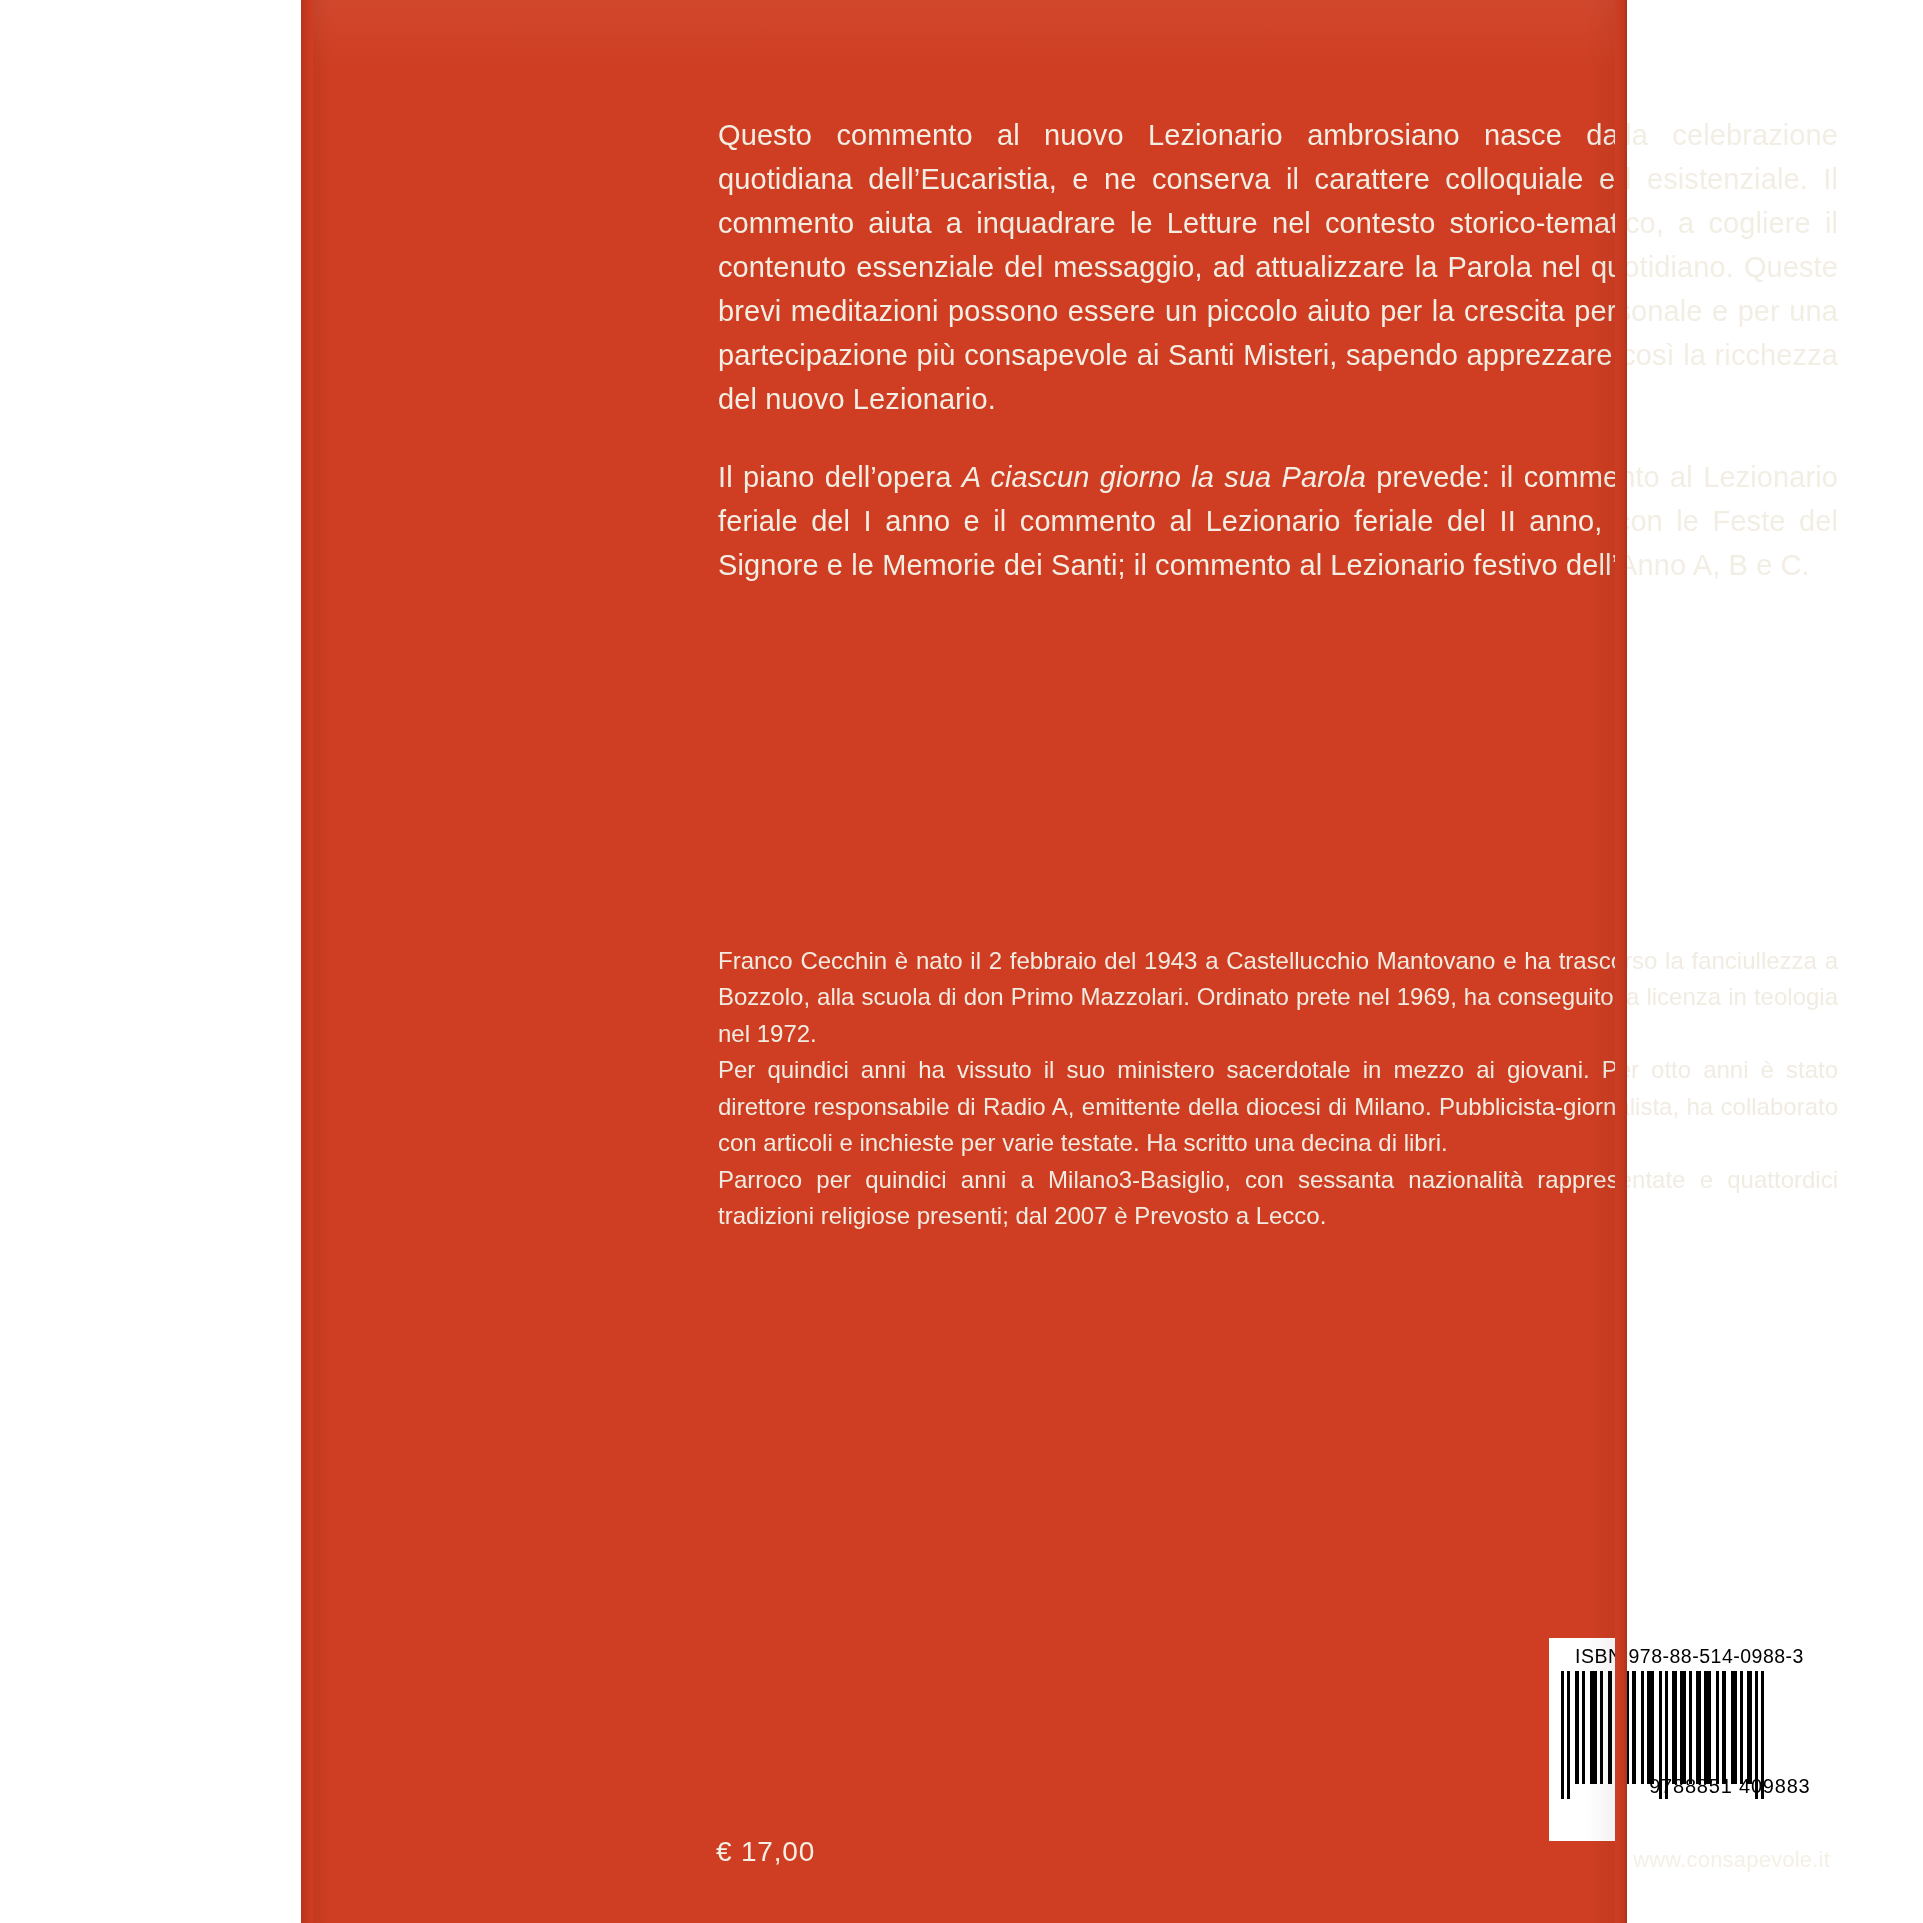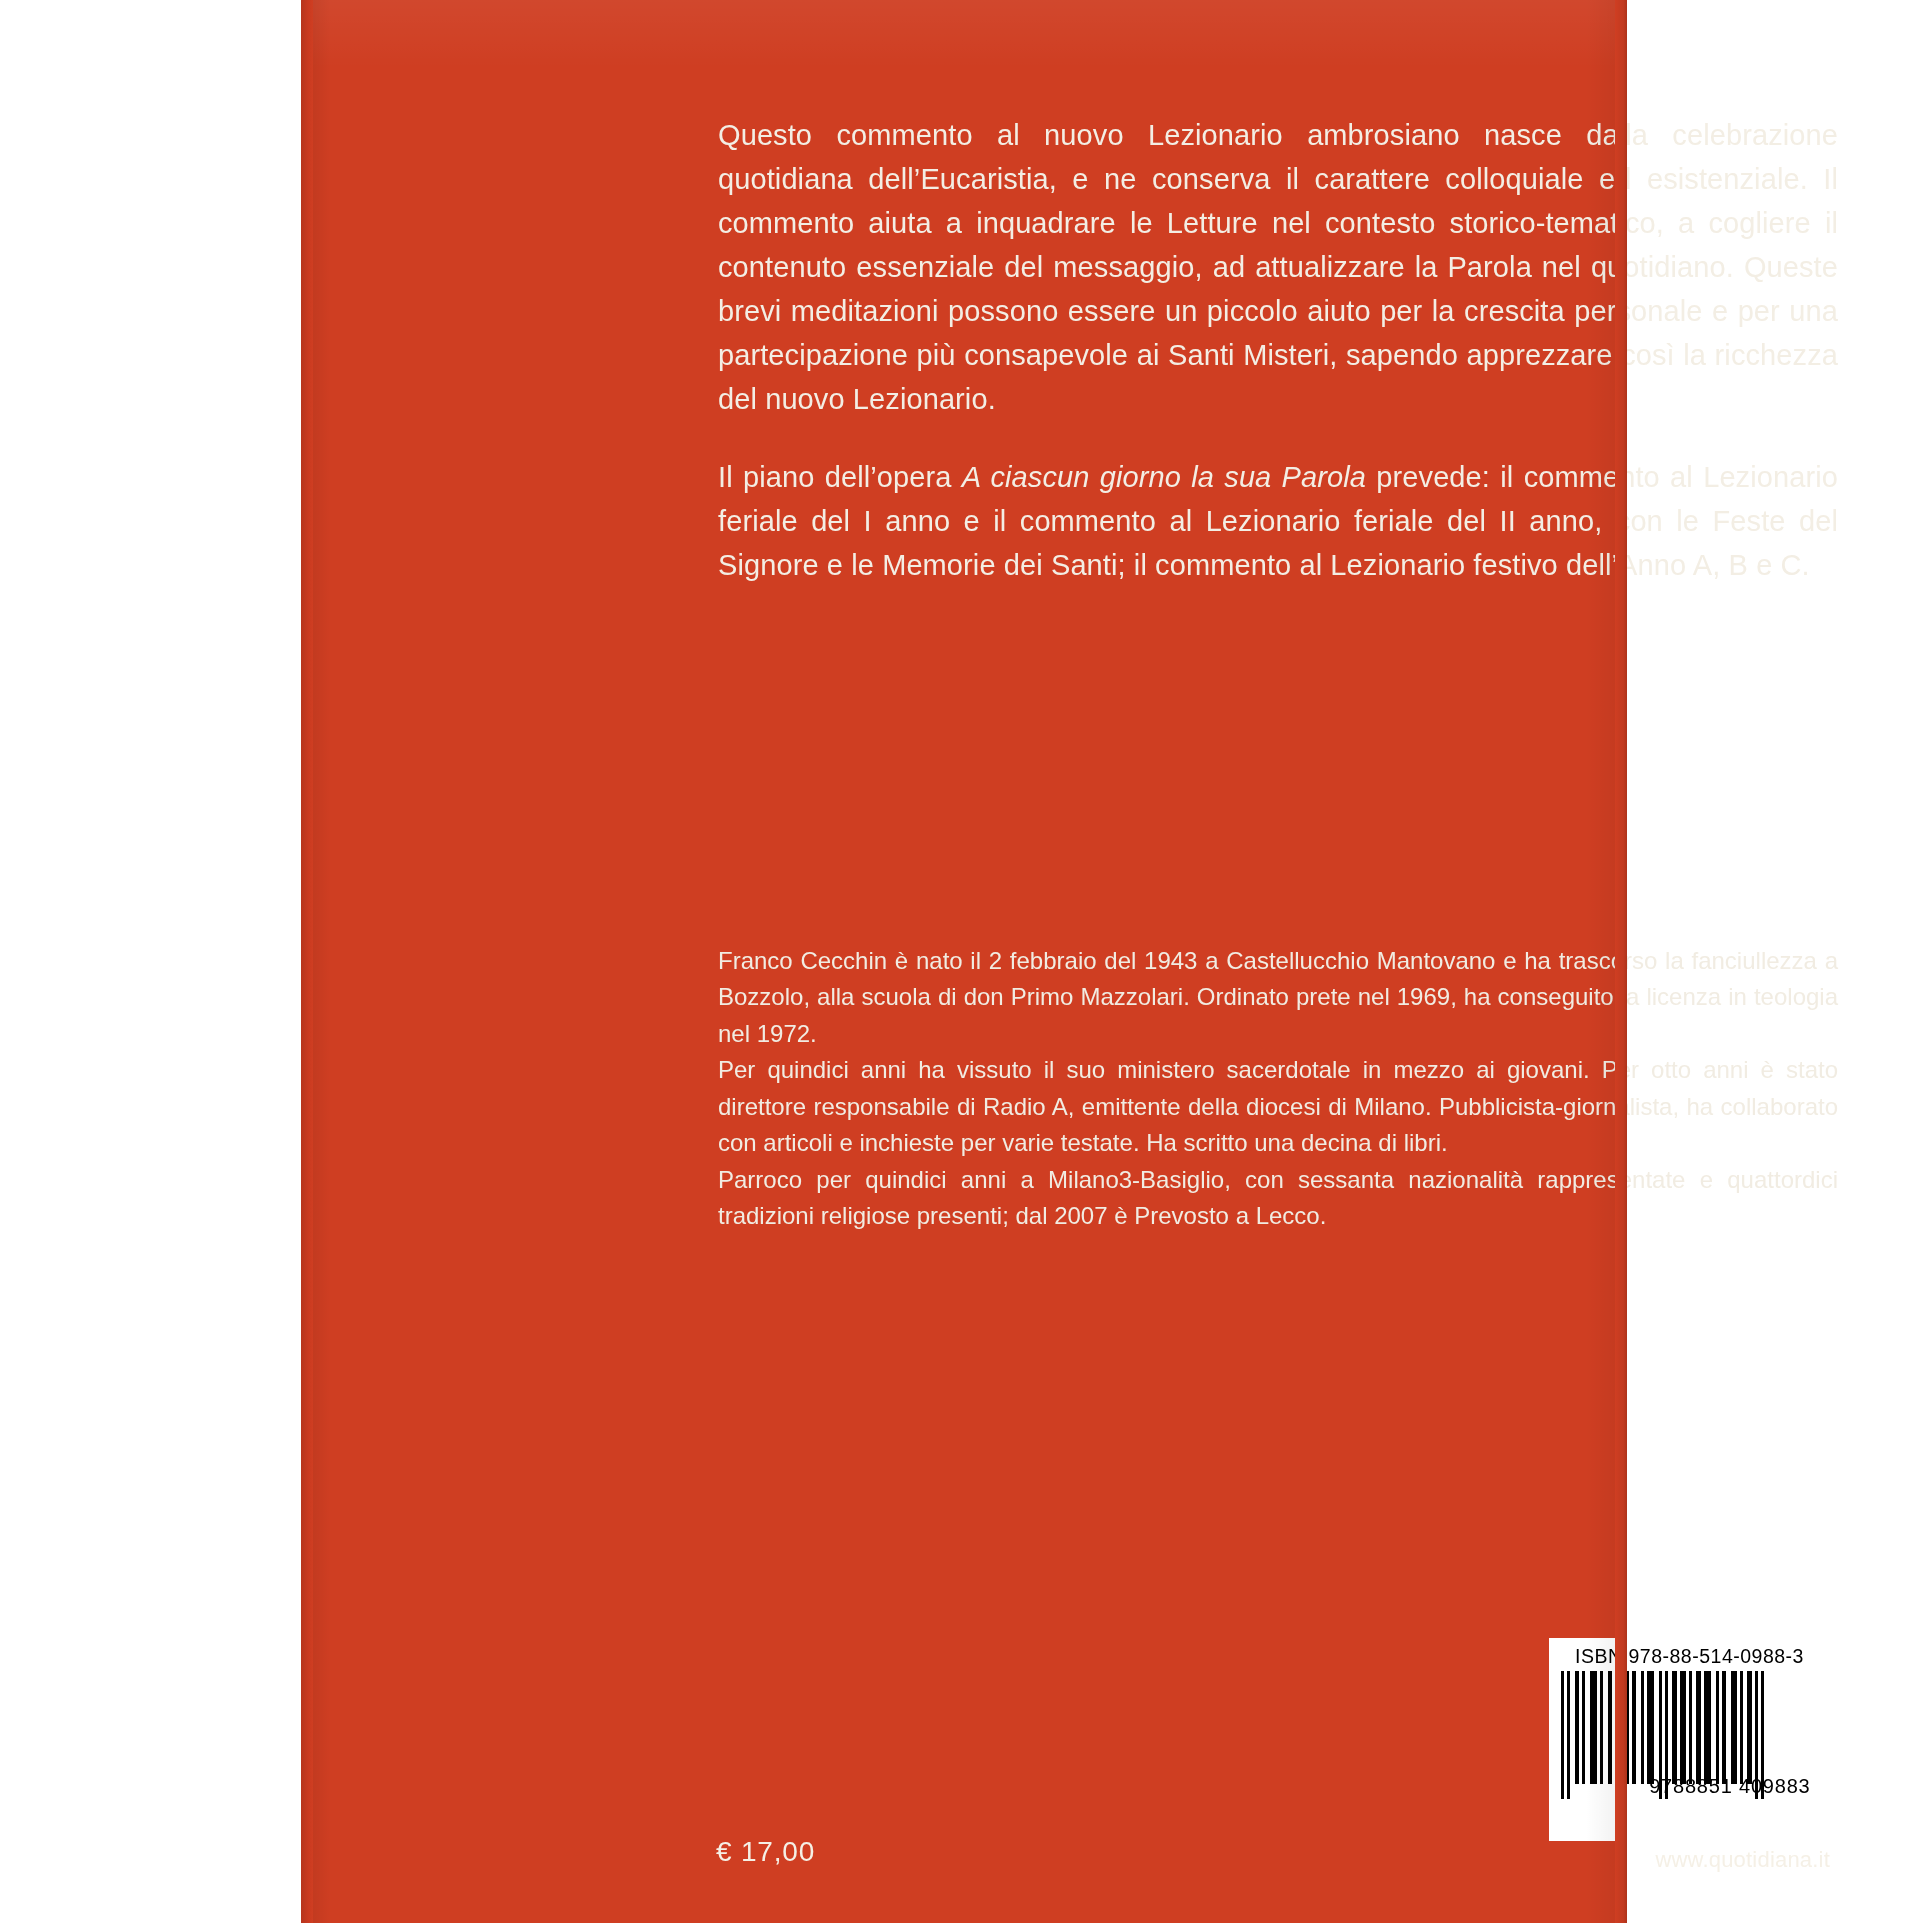--- a/index.html
+++ b/index.html
@@ -227,21 +227,21 @@
         <div class="b tall" style="width:3px"></div>
           <div style="width:3px"></div>
         <div class="b tall" style="width:3px"></div>
         <div id="digits">
           <span>9</span>
           <span>788851 409883</span>
         </div>
       </div>
     </div>
 
-    <div id="website">www.quotidiana.it</div>
+    <div id="website">www.consapevole.it</div>
 
   </div>
 
   <div class="spine-edge"></div>
   <div class="right-edge"></div>
 
 </div>
 
 
 </body></html>

